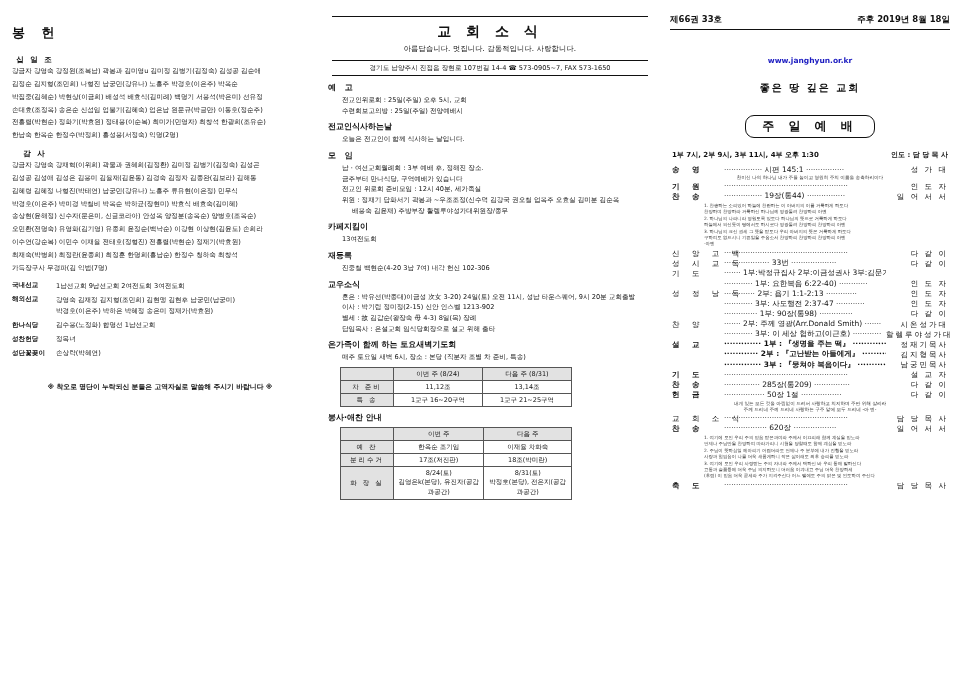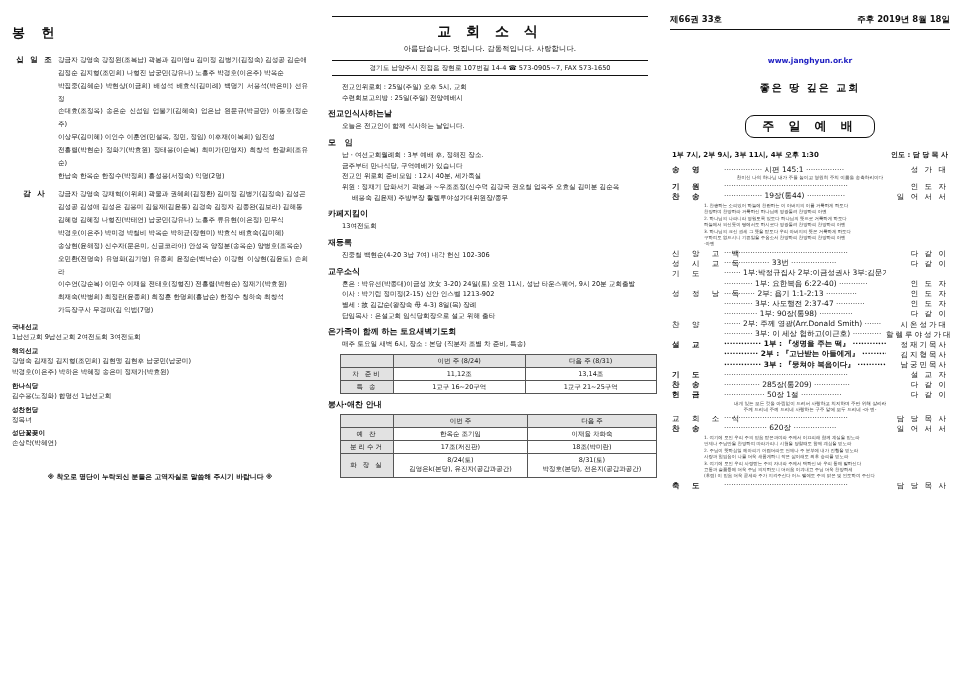--- a/index.html
+++ b/index.html
@@ -17,31 +17,31 @@
   .col{position:absolute;top:0;box-sizing:border-box;}
   .leftcol{left:0;width:320px;padding:14px 12px 0 12px;}
   .midcol{left:320px;width:340px;padding:14px 8px 0 8px;}
   .rightcol{left:660px;width:300px;padding:14px 10px 0 10px;}
 
   
   .l-title{
     text-align:left;font-weight:bold;font-size:13px;letter-spacing:6px;
     margin:10px 0 12px 0;
   }
-  .offer-block{display:flex;margin-bottom:6px;align-items:flex-start;}
+  .offer-block{display:flex;margin-bottom:6px;align-items:flex-start;flex-direction:column;}
   .offer-label{
     width:46px;min-width:46px;font-weight:bold;font-size:7.5px;
     letter-spacing:2px;text-align:center;padding-top:1px;
   }
   .offer-names{
     flex:1;font-size:6.6px;line-height:1.95;text-align:justify;
     word-break:break-all;
   }
   .offer-names span{display:block;}
-  .small-block{display:flex;margin-bottom:2.5px;align-items:flex-start;flex-direction:column;}
+  .small-block{display:flex;margin-bottom:2.5px;align-items:flex-start;}
   .small-label{
     width:44px;min-width:44px;font-weight:bold;font-size:6.6px;
     text-align:left;padding-top:0.5px;letter-spacing:0px;
   }
   .small-names{flex:1;font-size:6.6px;line-height:1.75;}
   .small-names span{display:block;}
   .l-footnote{
     margin-top:22px;text-align:center;font-size:6.8px;font-weight:bold;
   }
 
@@ -51,21 +51,21 @@
   .m-sub{text-align:center;font-size:7.2px;margin-bottom:3px;letter-spacing:0.2px;}
   .m-addr{text-align:center;font-size:6.6px;padding:3px 0 2px 0;}
   .m-rule{border-bottom:1px solid #111;margin:0 4px 6px 4px;}
 
   .m-sec{margin:0 0 5px 0;}
   .m-sec-title{font-size:8px;font-weight:bold;letter-spacing:3px;margin:5px 0 2px 0;}
   .m-sec-title.tight{letter-spacing:0px;}
   .m-line{font-size:6.6px;line-height:1.62;padding-left:14px;}
   .m-line.indent2{padding-left:24px;}
 
-  table.m-tbl{border-collapse:collapse;width:317px;margin:4px 0 4px 12px;font-size:6.5px;}
+  table.m-tbl{border-collapse:collapse;width:232px;margin:4px 0 4px 12px;font-size:6.5px;}
   table.m-tbl td,table.m-tbl th{
     border:0.6px solid #555;text-align:center;padding:1.5px 2px;font-weight:normal;
   }
   table.m-tbl thead th{background:#e2e2e2;font-weight:normal;}
   table.m-tbl td.rowhead{background:#e2e2e2;width:48px;letter-spacing:2px;}
   table.m-tbl td.two-line{line-height:1.5;}
 
   
   .r-topline{display:flex;justify-content:space-between;font-size:8.5px;font-weight:bold;padding-bottom:3px;}
   .r-rule{border-bottom:1px solid #111;margin-bottom:26px;}
@@ -106,21 +106,20 @@
   <div class="col leftcol">
     <div class="l-title">봉 헌</div>
     <div>
         <div class="offer-block">
           <div class="offer-label">십 일 조</div>
           <div class="offer-names">
             <span>강금자 강영숙 강정원(조복남) 곽봉과 김미영u 김미정 김병기(김정숙) 김성공 김순애</span>
             <span>김정순 김지형(조민희) 나형진 남궁민(강유나) 노홍주 박경호(이은주) 박옥순</span>
             <span>박집중(김혜순) 박현상(이금희) 배성석 배효식(김미례) 백명기 서용석(박은미) 선유정</span>
             <span>손대효(조정옥) 송은순 신섬임 엄불기(김혜숙) 엄은남 원문규(박글만) 이동호(정순주)</span>
-            <span>이상무(김미혜) 이인수 이훈연(민설옥, 정민, 정임) 이후재(이복희) 임진성</span>
             <span>전홍렬(박현순) 정화기(박효원) 정태용(이순복) 최미가(민영자) 최창석 한광희(조유순)</span>
             <span>한남숙 한옥순 한정수(박정희) 홍성용(서정숙) 익명(2명)</span>
           </div>
         </div>
         <div class="offer-block">
           <div class="offer-label">감 사</div>
           <div class="offer-names">
             <span>강금자 강영숙 강재혁(이위희) 곽물과 권혜희(김정환) 김미정 김병기(김정숙) 김성곤</span>
             <span>김성공 김성애 김성은 김용미 김율재(김윤동) 김경숙 김정자 김종완(김보라) 김해동</span>
             <span>김혜령 김혜정 나형진(박태연) 남궁민(강유나) 노홍주 류유현(이은정) 민무식</span>
@@ -172,20 +171,21 @@
   <div class="col midcol">
     <div class="m-head">
       <div class="m-title">교 회 소 식</div>
       <div class="m-sub">아름답습니다. 멋집니다. 감동적입니다. 사랑합니다.</div>
     </div>
     <div class="m-addr">경기도 남양주시 진접읍 장현로 107번길 14-4   ☎ 573-0905~7, FAX 573-1650</div>
     <div class="m-rule"></div>
 
     <div>
         <div class="m-sec">
+          <div class="m-sec-title">예    고</div>
           <div class="m-line">전교인위로회 : 25일(주일) 오후 5시, 교회</div>
           <div class="m-line">수련회보고의방 : 25일(주일) 전양예배시</div>
         </div>
         <div class="m-sec">
           <div class="m-sec-title tight">전교인식사하는날</div>
           <div class="m-line">오늘은 전교인이 함께 식사하는 날입니다.</div>
         </div>
         <div class="m-sec">
           <div class="m-sec-title">모    임</div>
           <div class="m-line">남 · 여선교회월례회 : 3부 예배 후, 정해진 장소.</div>

